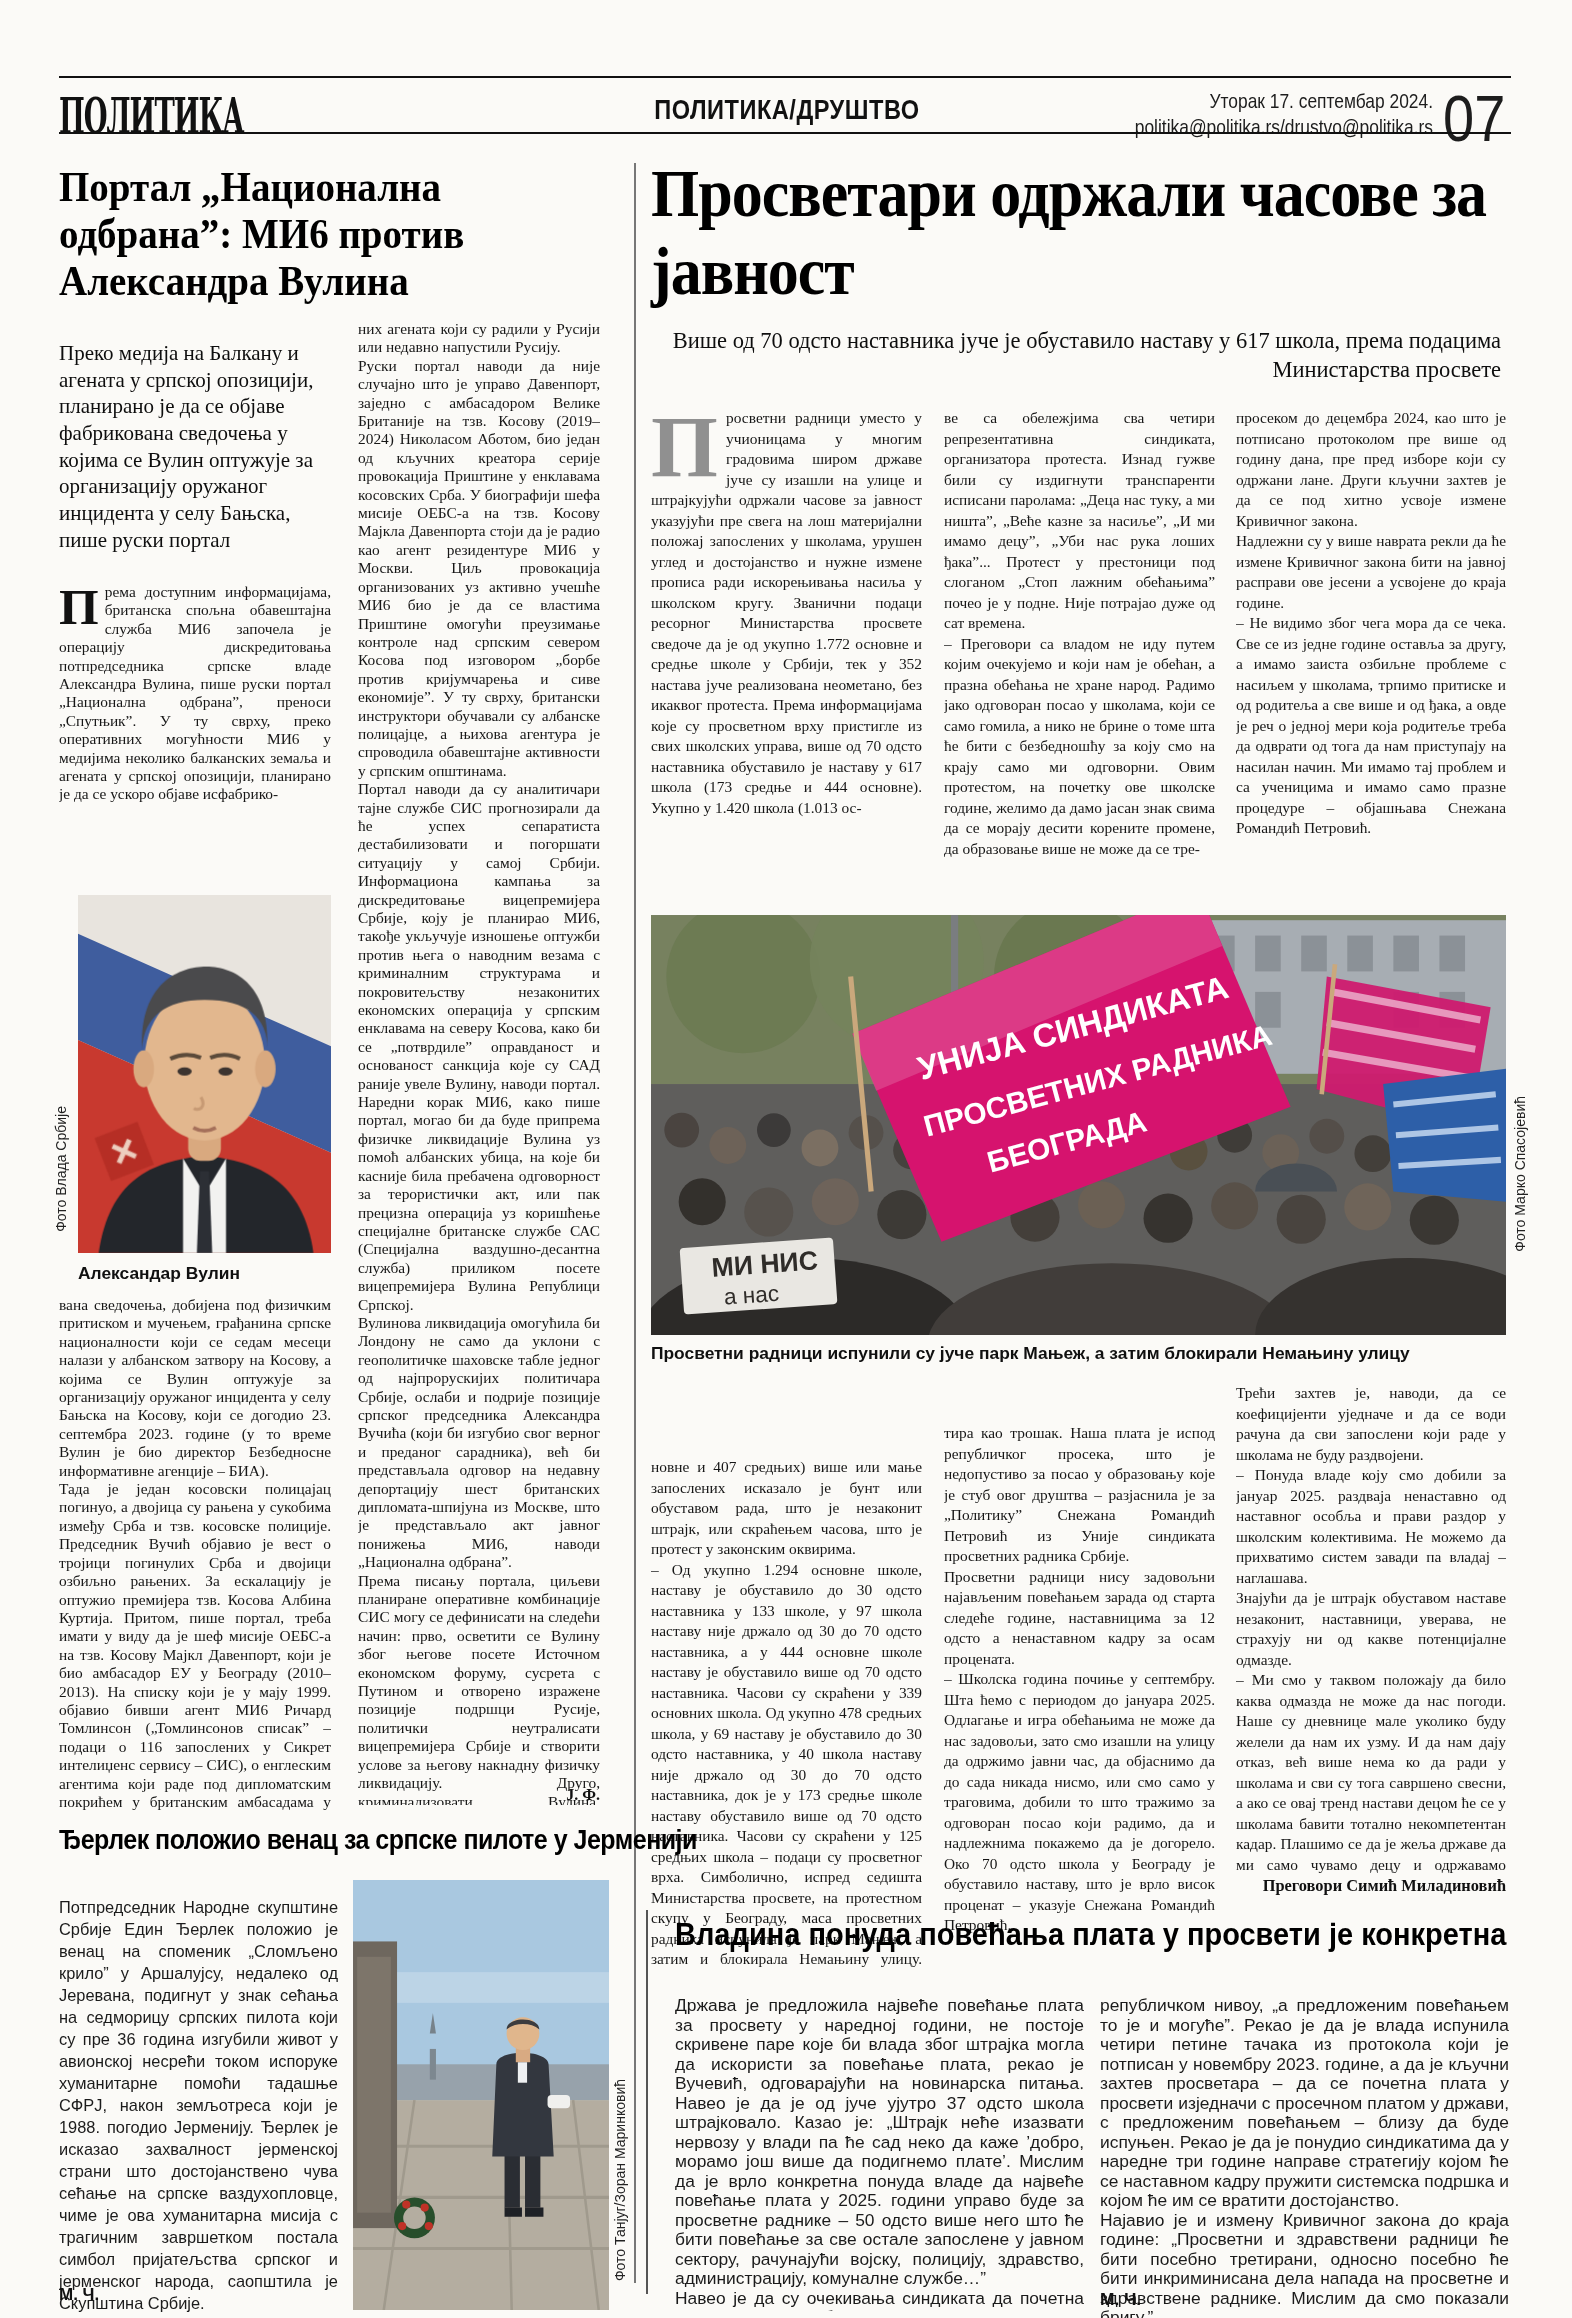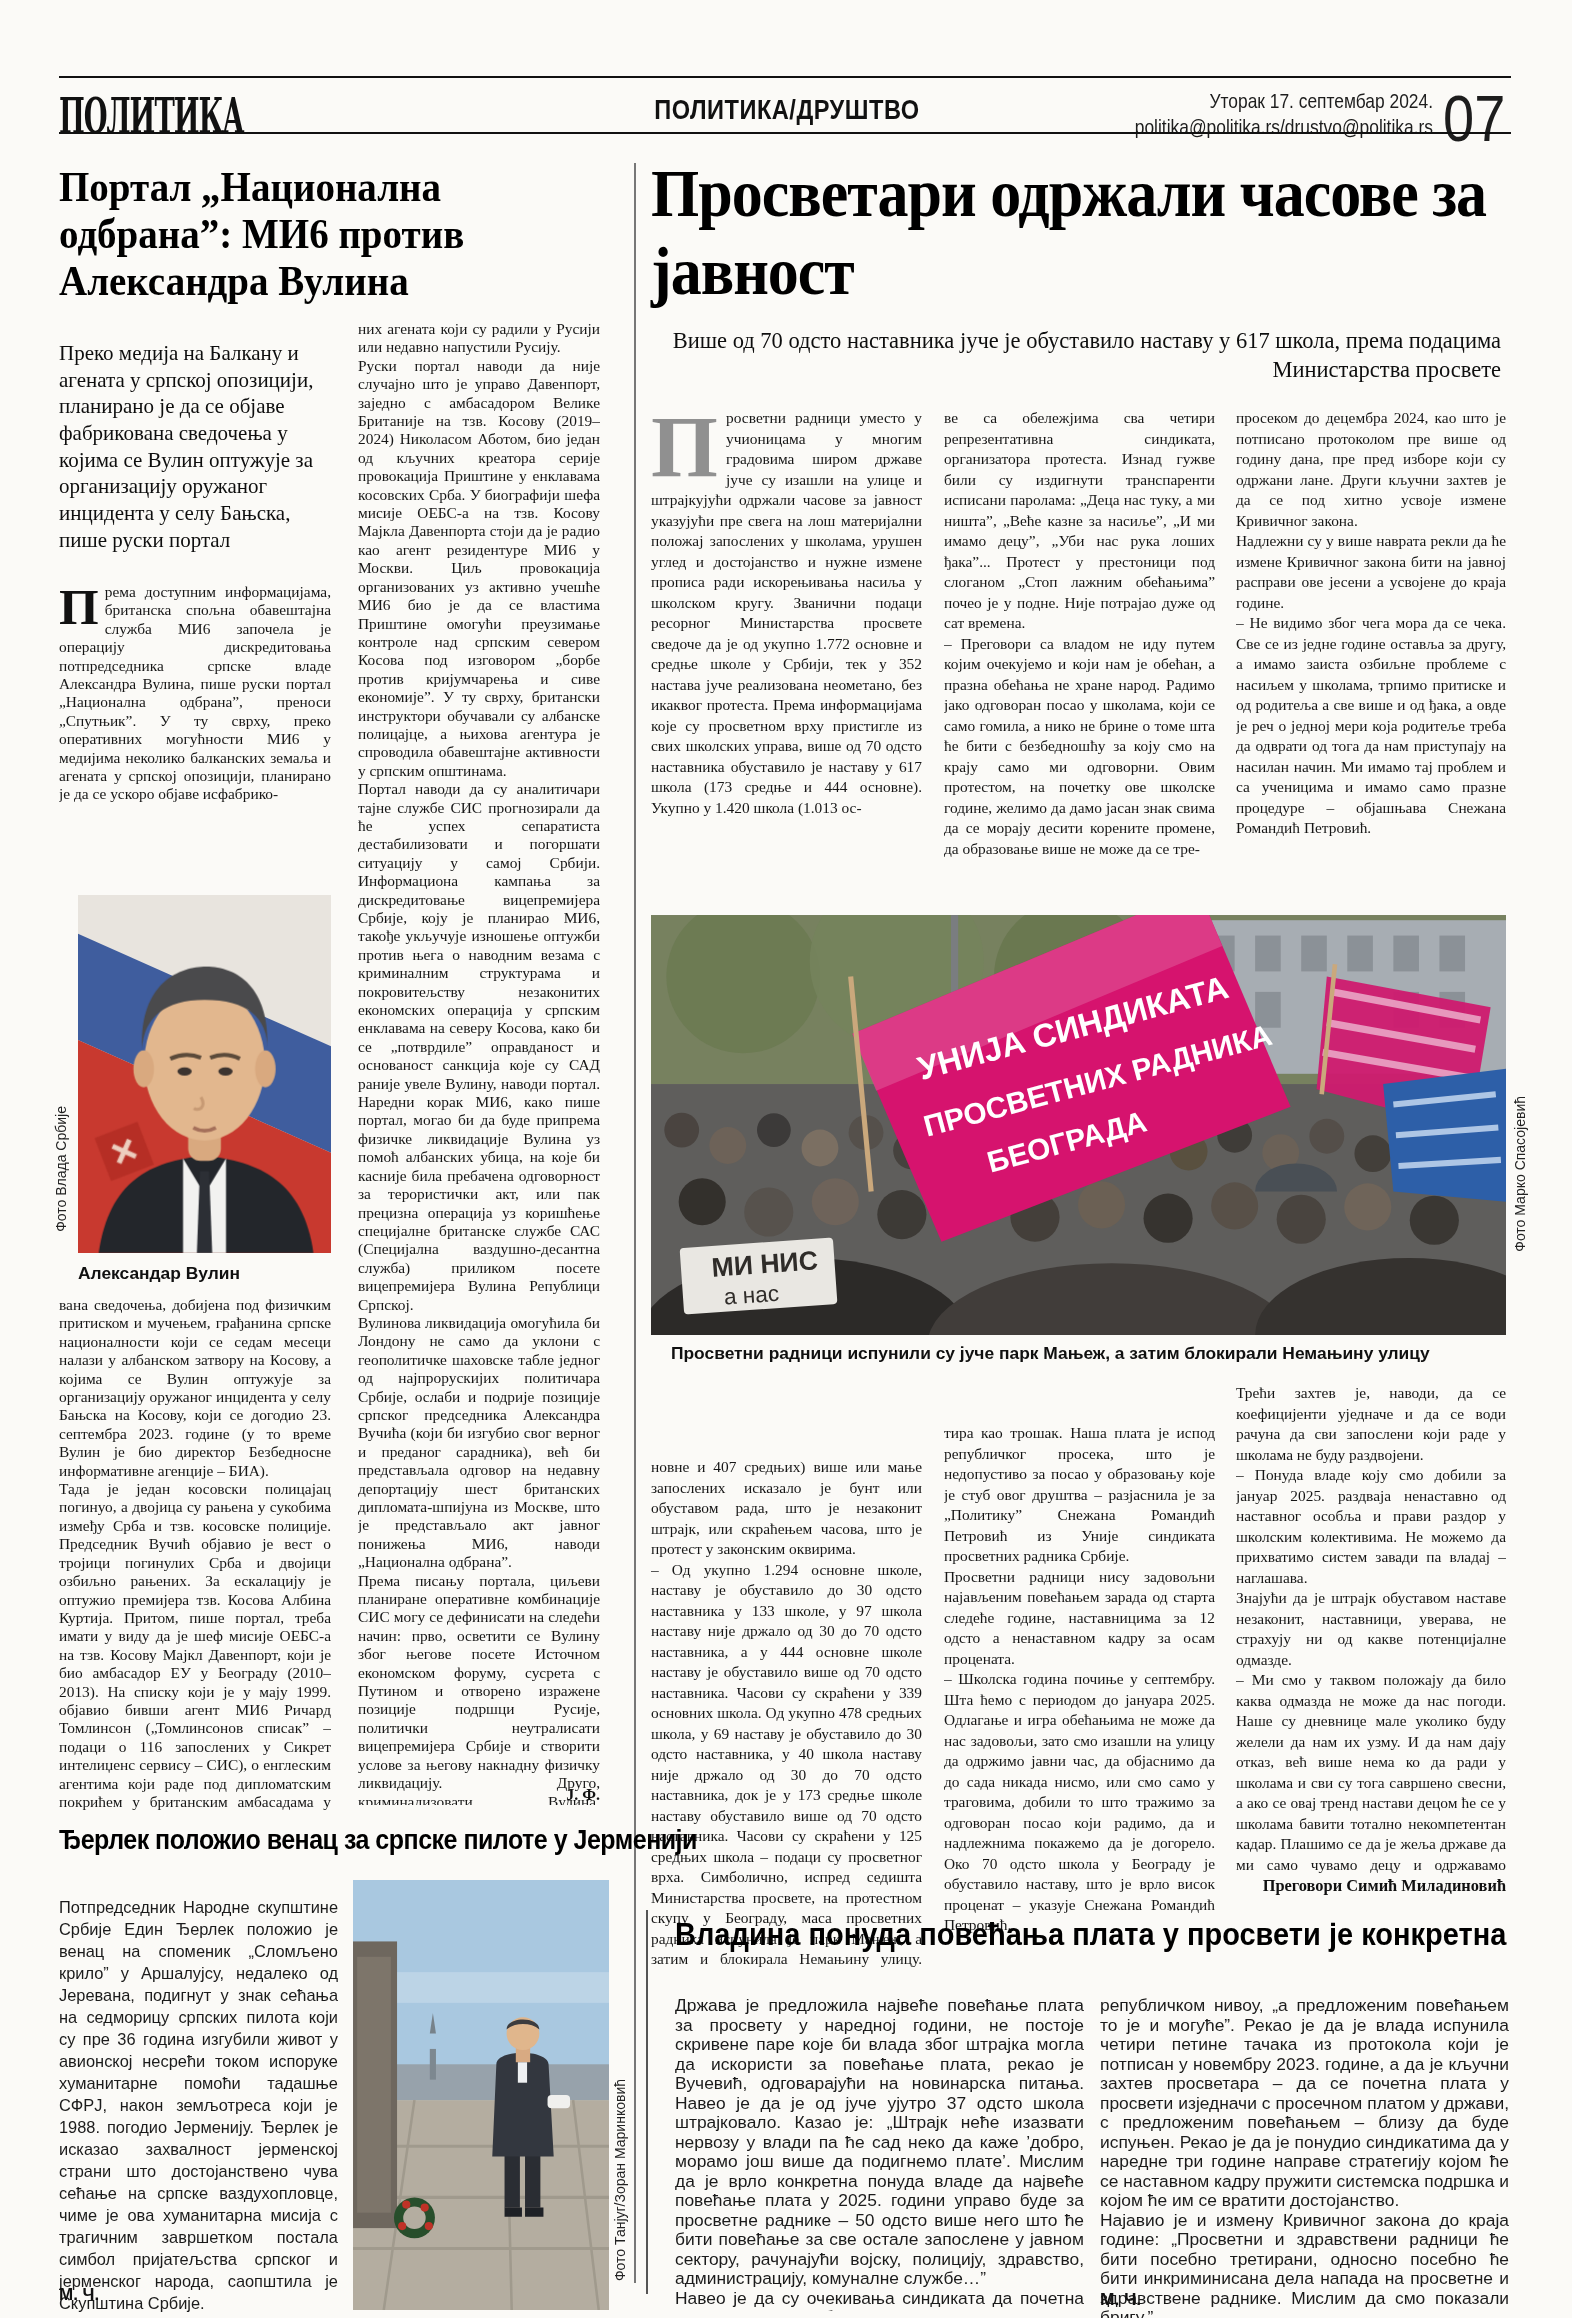--- a/index.html
+++ b/index.html
@@ -242,21 +242,21 @@
     <path d="M1330 150 L1620 205 M1320 210 L1610 262 M1312 268 L1600 318" stroke="#f3cadd" stroke-width="14" opacity="0.7"></path>
 
     <path d="M1430 330 L1670 300 L1670 560 L1450 540 Z" fill="#2d5fa8"></path>
     <path d="M1450 370 L1650 350 M1455 430 L1655 415 M1460 490 L1660 478" stroke="#cfe0f5" stroke-width="12" opacity="0.8"></path>
 
     <path d="M430 540 L390 120" stroke="#caa87c" stroke-width="10"></path>
     <path d="M1310 350 L1336 96" stroke="#caa87c" stroke-width="9"></path>
   </svg>
 </div>
 <div class="abs photocredit" style="left:1512px;top:1096px;">Фото Марко Спасојевић</div>
-<div class="abs caption" style="left:671px;top:1343px;width:855px;">Просветни радници испунили су јуче парк Мањеж, а затим блокирали Немањину улицу</div>
+<div class="abs caption" style="left:651px;top:1343px;width:855px;">Просветни радници испунили су јуче парк Мањеж, а затим блокирали Немањину улицу</div>
 
 <div class="abs serifbody main-body" style="left:651px;top:1457px;width:271px;height:513px;">новне и 407 средњих) више или мање запослених исказало је бунт или обуставом рада, што је незаконит штрајк, или скраћењем часова, што је протест у законским оквирима.
 – Од укупно 1.294 основне школе, наставу је обуставило до 30 одсто наставника у 133 школе, у 97 школа наставу није држало од 30 до 70 одсто наставника, а у 444 основне школе наставу је обуставило више од 70 одсто наставника. Часови су скраћени у 339 основних школа. Од укупно 478 средњих школа, у 69 наставу је обуставило до 30 одсто наставника, у 40 школа наставу није држало од 30 до 70 одсто наставника, док је у 173 средње школе наставу обуставило више од 70 одсто наставника. Часови су скраћени у 125 средњих школа – подаци су просветног врха. Симболично, испред седишта Министарства просвете, на протестном скупу у Београду, маса просветних радника испунила је парк Мањеж, а затим и блокирала Немањину улицу. Киша их није спречила да изађу на улицу, у шуми кишобрана вијориле су се заста-</div>
 <div class="abs serifbody main-body" style="left:944px;top:1383px;width:271px;height:513px;margin-top:40px;">тира као трошак. Наша плата је испод републичког просека, што је недопустиво за посао у образовању које је стуб овог друштва – разјаснила је за „Политику” Снежана Романдић Петровић из Уније синдиката просветних радника Србије.
 Просветни радници нису задовољни најављеним повећањем зарада од старта следеће године, наставницима за 12 одсто а ненаставном кадру за осам процената.
 – Школска година почиње у септембру. Шта ћемо с периодом до јануара 2025. Одлагање и игра обећањима не може да нас задовољи, зато смо изашли на улицу да одржимо јавни час, да објаснимо да до сада никада нисмо, или смо само у траговима, добили то што тражимо за одговоран посао који радимо, да и надлежнима покажемо да је догорело. Око 70 одсто школа у Београду је обуставило наставу, што је врло висок проценат – указује Снежана Романдић Петровић.
 Подсећа да је први захтев просветних радника да се изједначи плата наставника почетника с републичким</div>
 <div class="abs serifbody main-body" style="left:1236px;top:1383px;width:270px;height:493px;">Трећи захтев је, наводи, да се коефицијенти уједначе и да се води рачуна да сви запослени који раде у школама не буду раздвојени.
 – Понуда владе коју смо добили за јануар 2025. раздваја ненаставно од наставног особља и прави раздор у школским колективима. Не можемо да прихватимо систем завади па владај – наглашава.
 Знајући да је штрајк обуставом наставе незаконит, наставници, уверава, не страхују ни од какве потенцијалне одмазде.

